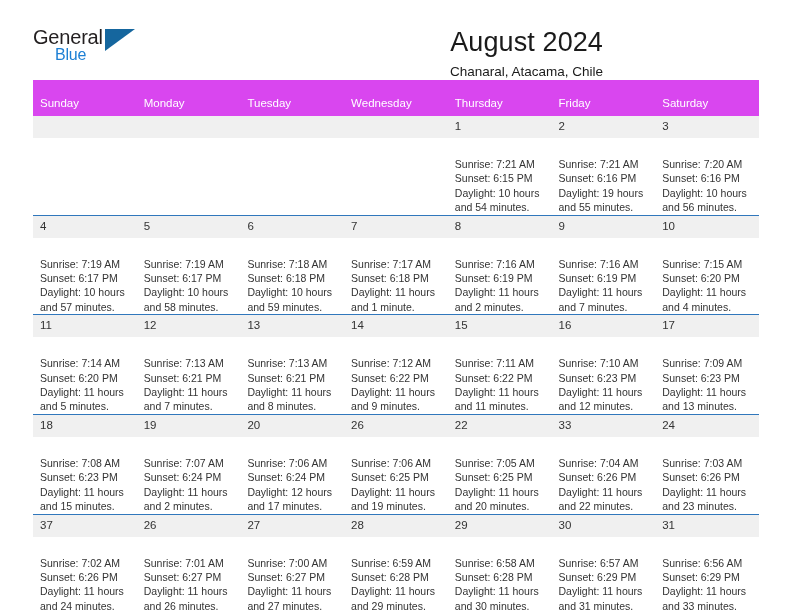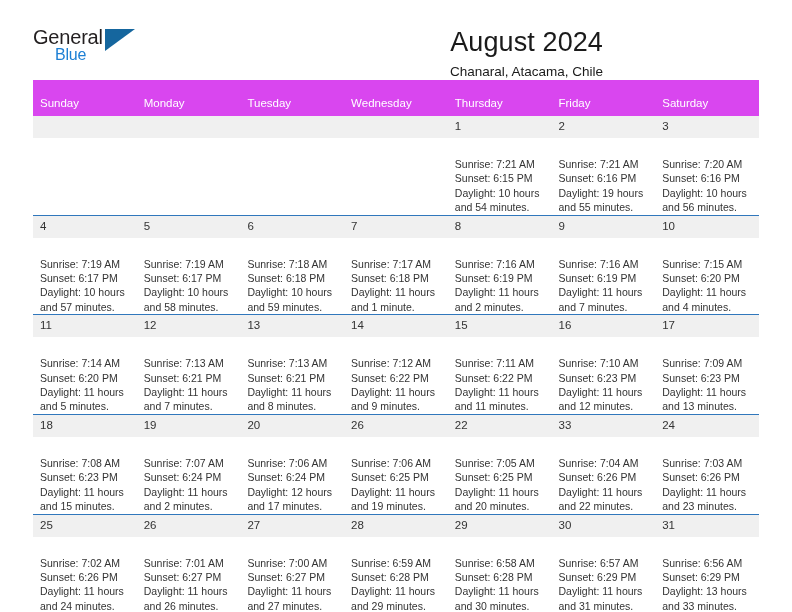--- a/index.html
+++ b/index.html
@@ -375,21 +375,21 @@
             <span class="daynum">24</span>
             <div class="details">
               <div>Sunrise: 7:03 AM</div>
               <div>Sunset: 6:26 PM</div>
               <div class="wrap">Daylight: 11 hours and 23 minutes.</div>
             </div>
           </td>
         </tr>
         <tr class="week">
           <td>
-            <span class="daynum">25</span>
+            <span class="daynum">37</span>
             <div class="details">
               <div>Sunrise: 7:02 AM</div>
               <div>Sunset: 6:26 PM</div>
               <div class="wrap">Daylight: 11 hours and 24 minutes.</div>
             </div>
           </td>
           <td>
             <span class="daynum">26</span>
             <div class="details">
               <div>Sunrise: 7:01 AM</div>
@@ -427,20 +427,20 @@
               <div>Sunrise: 6:57 AM</div>
               <div>Sunset: 6:29 PM</div>
               <div class="wrap">Daylight: 11 hours and 31 minutes.</div>
             </div>
           </td>
           <td>
             <span class="daynum">31</span>
             <div class="details">
               <div>Sunrise: 6:56 AM</div>
               <div>Sunset: 6:29 PM</div>
-              <div class="wrap">Daylight: 13 hours and 33 minutes.</div>
+              <div class="wrap">Daylight: 11 hours and 33 minutes.</div>
             </div>
           </td>
         </tr>
       </tbody>
   </table>
 
 </div>
 
 </body></html>

